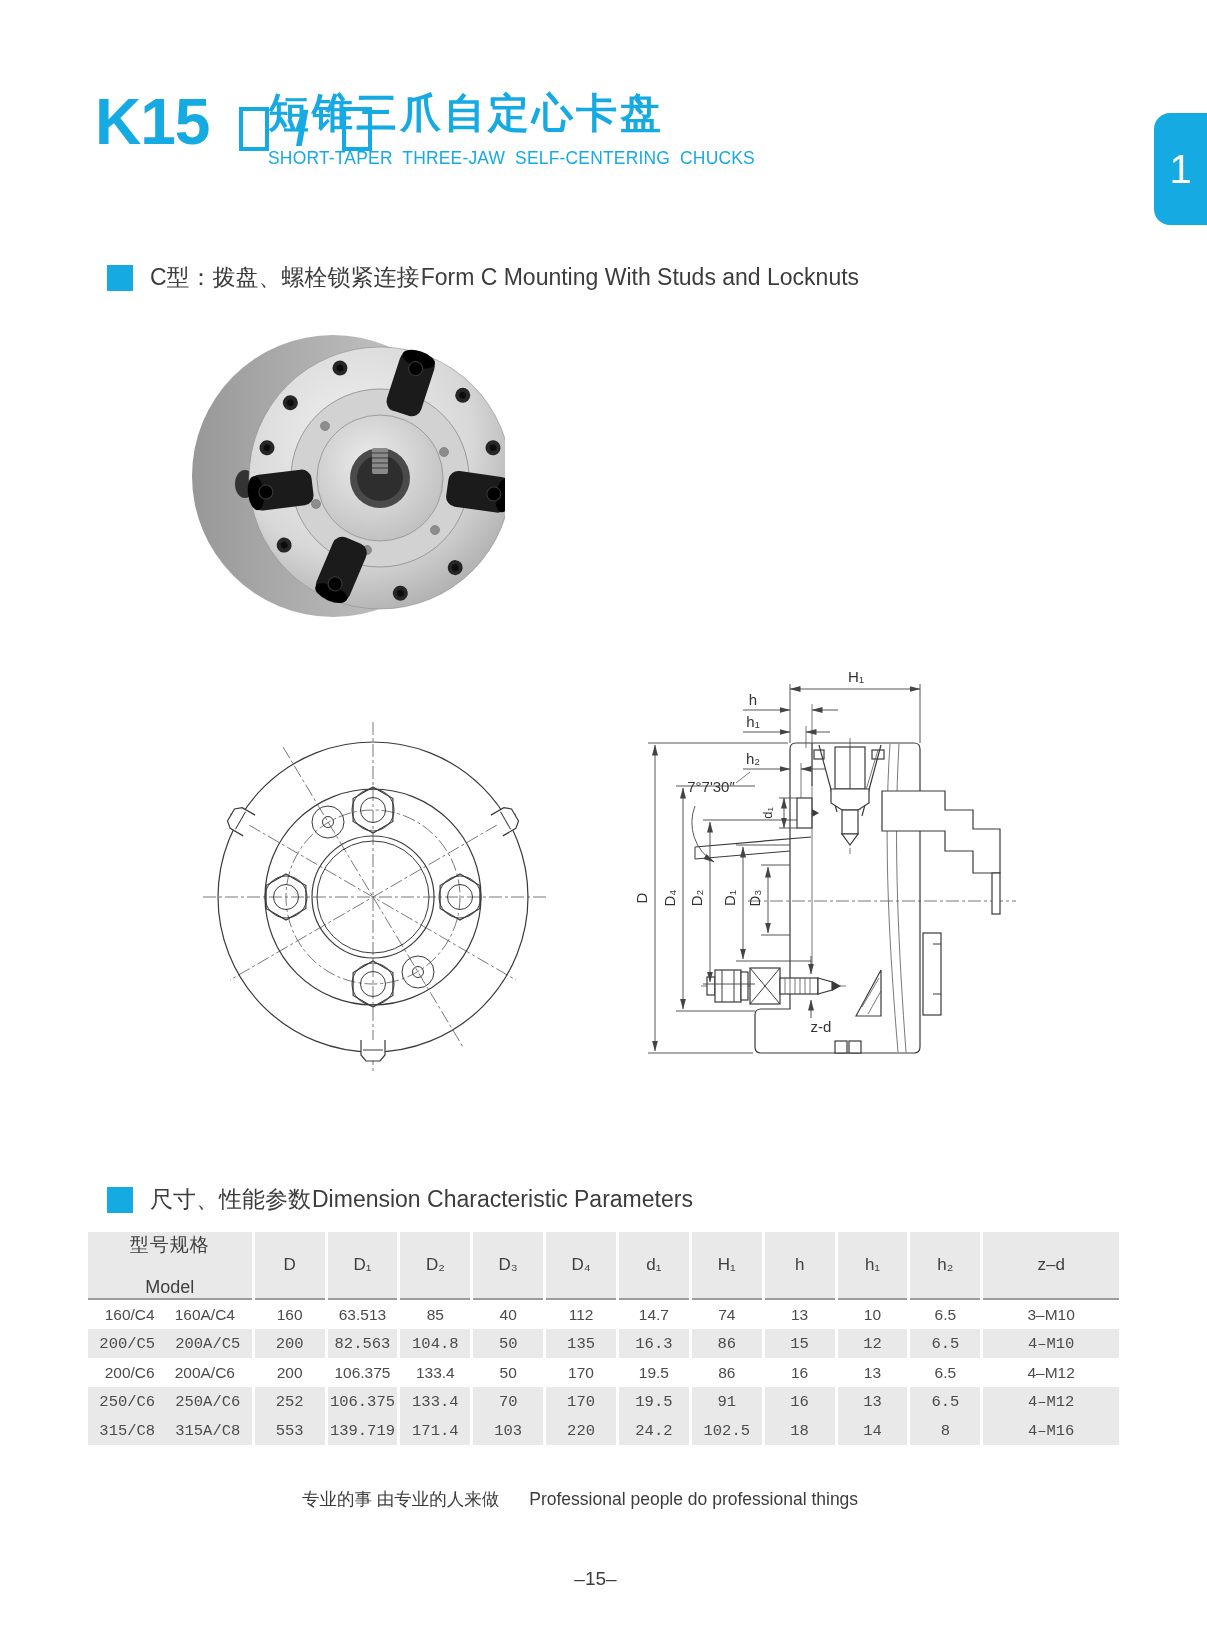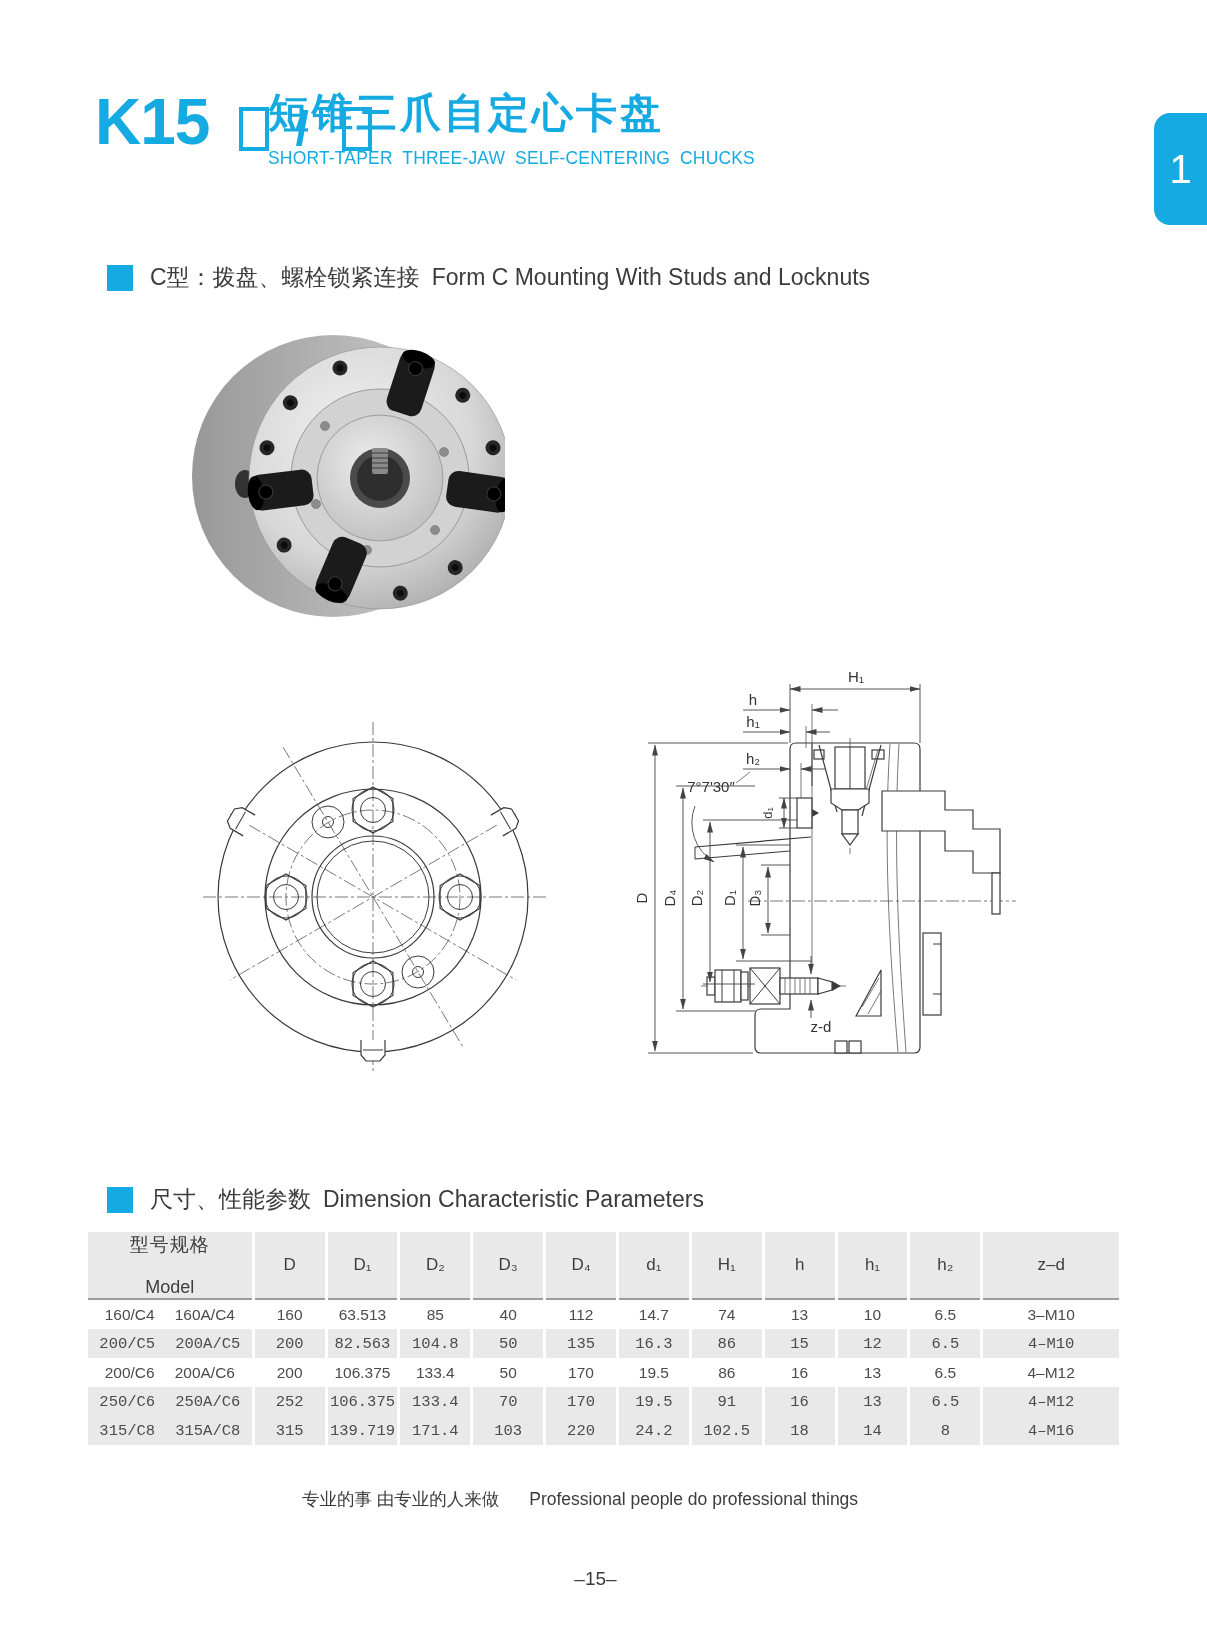--- a/index.html
+++ b/index.html
@@ -14,21 +14,21 @@
   .brand-slash { font-size:48px; font-weight:bold; margin:0 3px; line-height:1; }
   .title-block { position:absolute; left:268px; top:86px; color:#16aae2; }
   .title-cn { font-size:41px; font-weight:bold; letter-spacing:3px; }
   .title-en { font-size:18px; margin-top:7px; letter-spacing:0.2px; word-spacing:5px; transform:scaleX(0.97); transform-origin:left; white-space:nowrap; }
   .side-tab { position:absolute; left:1154px; top:113px; width:53px; height:112px; background:#16aae2; border-radius:16px 0 0 16px; display:flex; align-items:center; justify-content:center; color:#ffffff; font-size:40px; }
 
   
   .section-head { position:absolute; display:flex; align-items:center; }
   .section-head .bullet { width:26px; height:26px; background:#16aae2; margin-right:17px; flex:none; }
   .section-head .txt { font-size:23px; color:#3c3c3c; white-space:nowrap; }
-  .section-head .txt .cn { margin-right:12px; }
+  .section-head .txt .cn { margin-right:1px; }
   #sec-c { left:107px; top:262px; }
   #sec-dim { left:107px; top:1184px; }
 
   
   .photo { position:absolute; left:175px; top:326px; }
   .front-view { position:absolute; left:195px; top:710px; }
   .section-view { position:absolute; left:598px; top:626px; }
   svg text { font-family:"Liberation Sans","DejaVu Sans",sans-serif; }
   .ln   { stroke:#3a3a3a; stroke-width:1.2; fill:none; }
   .lnf  { stroke:#3a3a3a; stroke-width:1.2; fill:#ffffff; }
@@ -469,21 +469,21 @@
             <td>6.5</td>
             <td>4–M12</td>
           </tr>
           <tr class="stripe">
             <td>
               <div class="model-wrap">
                 <span>315/C8</span>
                 <span>315A/C8</span>
               </div>
             </td>
-            <td>315</td>
+            <td>553</td>
             <td>139.719</td>
             <td>171.4</td>
             <td>103</td>
             <td>220</td>
             <td>24.2</td>
             <td>102.5</td>
             <td>18</td>
             <td>14</td>
             <td>8</td>
             <td>4–M16</td>

